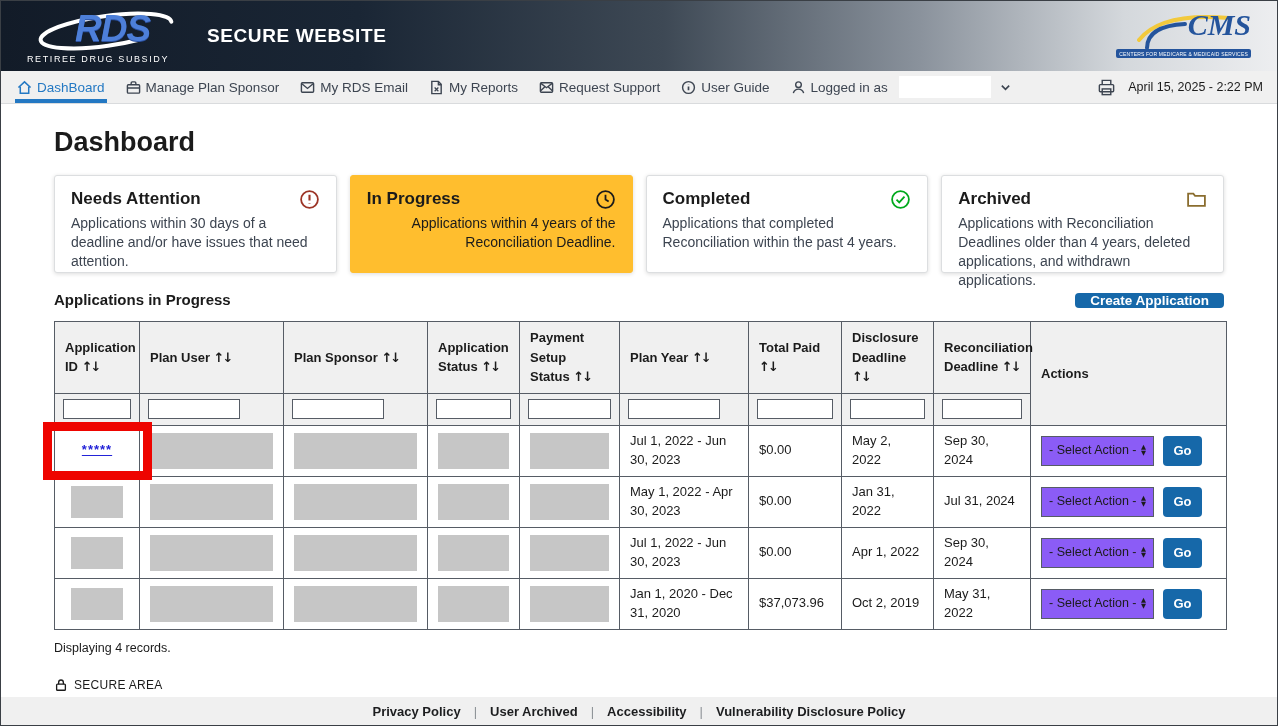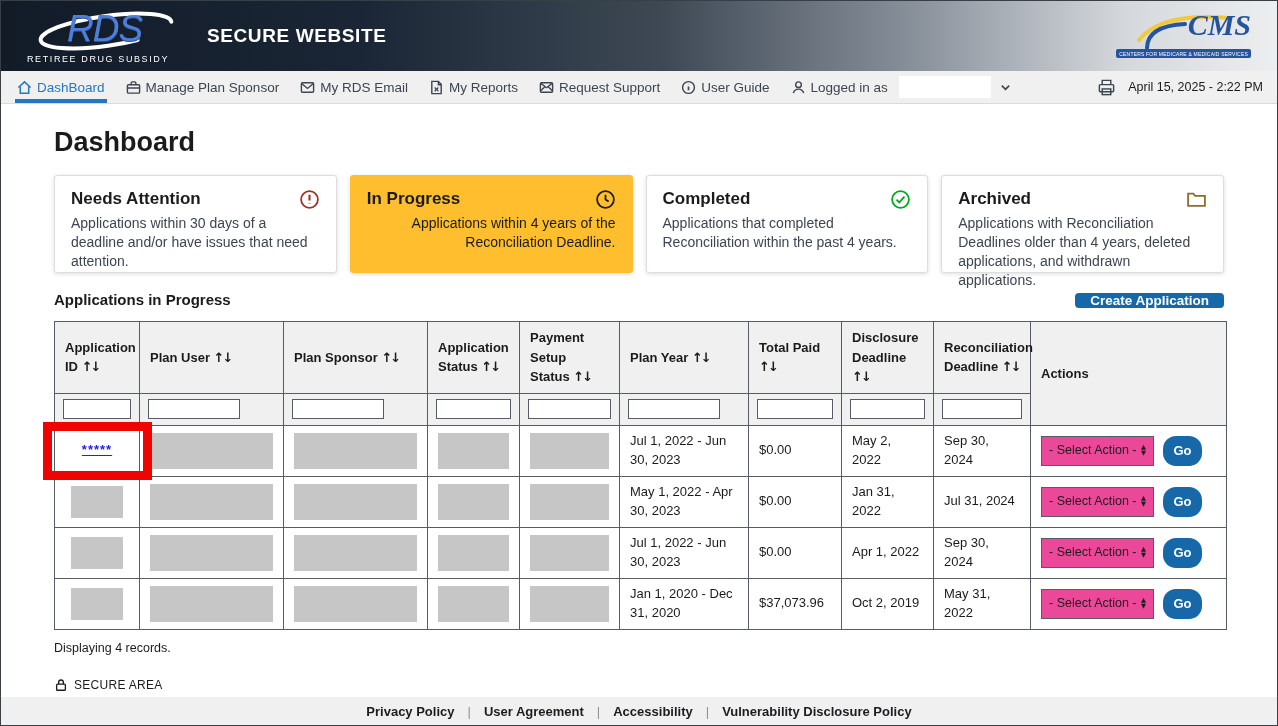--- a/index.html
+++ b/index.html
@@ -5,21 +5,21 @@
   * { margin:0; padding:0; box-sizing:border-box; }
   body { background:#888; font-family:"Liberation Sans",sans-serif; }
   .container{ width:1278px; height:726px; background:#fff; border:1px solid #3a3f45;
     display:flex; flex-direction:column; overflow:hidden; position:relative; }
 
   
   .banner{ height:70px; flex-shrink:0; display:flex; align-items:center; padding:0 26px;
     background:linear-gradient(90deg,#121b28 0%,#1a2635 28%,#3e4955 52%,#8a929c 72%,#d4d8dc 88%,#edeef0 100%); }
   .rds-logo{ position:relative; width:158px; height:56px; flex-shrink:0; }
   .rds-swoosh{ position:absolute; left:8px; top:2px; }
-  .rds-text{ position:absolute; left:40px; top:2px; font-size:37px; font-weight:normal; font-style:italic;
+  .rds-text{ position:absolute; left:48px; top:2px; font-size:37px; font-weight:bold; font-style:italic;
     color:#4d7fd9; text-shadow:0 1px 0 #2a4f9e; letter-spacing:-1px; line-height:1; }
   .rds-tag{ position:absolute; left:0; bottom:0; color:#fff; font-size:9px; letter-spacing:1.6px; white-space:nowrap; }
   .site-title{ color:#fff; font-weight:bold; font-size:19px; letter-spacing:.6px; margin-left:22px; }
   .cms-logo{ margin-left:auto; position:relative; width:118px; height:52px; }
 
   
   .nav{ height:33px; flex-shrink:0; background:#f0f0f0; border-bottom:1px solid #d9dbdd;
     display:flex; align-items:stretch; padding:0 14px; font-size:13.5px; color:#3d4551; }
   .nav-item{ display:flex; align-items:center; gap:5px; padding:0 2px; margin-right:17px;
     border-bottom:4px solid transparent; padding-top:4px; cursor:pointer; white-space:nowrap; }
@@ -55,25 +55,25 @@
   .filter-input{ width:100%; max-width:92px; height:20px; border:1px solid #565c65; background:#fff; }
   tbody td{ background:#fff; padding:6px 10px; height:51px; vertical-align:middle; line-height:1.45; }
   .redact{ background:#c6c6c6; height:36px; width:100%; }
   .redact.small{ width:52px; height:32px; }
   .id-cell{ position:relative; text-align:center; }
   .red-box{ position:absolute; left:-12px; top:-4px; right:-13px; bottom:-4px;
     border:9px solid #ee0400; pointer-events:none; z-index:4; }
   .app-link{ color:#2323d8; font-weight:bold; letter-spacing:1px; text-decoration:underline; font-size:13px; }
   .actions-cell{ }
   .actions-inner{ display:flex; align-items:center; gap:9px; }
-  .select{ width:113px; height:30px; border:1px solid #565c65; background:#ec4899; display:flex;
+  .select{ width:113px; height:30px; border:1px solid #565c65; background:#8b5cf6; display:flex;
     align-items:center; justify-content:space-between; padding:0 7px; font-size:12.5px; cursor:pointer; }
   .spinner{ display:flex; flex-direction:column; font-size:6.5px; line-height:5.5px; color:#1b1b1b;
     font-family:"DejaVu Sans",sans-serif; }
-  .go-btn{ height:30px; min-width:39px; background:#1668a9; color:#fff; border:none; border-radius:13px;
+  .go-btn{ height:30px; min-width:39px; background:#1668a9; color:#fff; border:none; border-radius:4px;
     font-weight:bold; font-size:13px; cursor:pointer; font-family:inherit; }
 
   .records{ font-size:12.5px; margin-top:11px; color:#1b1b1b; }
   .secure{ display:flex; align-items:center; gap:6px; margin-top:23px; font-size:12px; color:#1b1b1b; letter-spacing:.3px; }
 
   
   .footer{ height:28px; flex-shrink:0; background:#f0f0f0; display:flex; align-items:center;
     justify-content:center; gap:13px; font-size:13px; font-weight:bold; color:#1c1d1f; }
   .footer .sep{ color:#8d9297; font-weight:normal; }
   .footer a{ color:#1c1d1f; text-decoration:none; cursor:pointer; }
@@ -404,20 +404,20 @@
           <rect x="3" y="7" width="10" height="7" rx="1"></rect>
           <path d="M5.3 7V5a2.7 2.7 0 015.4 0v2"></path>
         </svg>
       <span>SECURE AREA</span>
     </div>
   </div>
 
   <div class="footer">
     <a>Privacy Policy</a>
     <span class="sep">|</span>
-    <a>User Agreement</a>
+    <a>User Archived</a>
     <span class="sep">|</span>
     <a>Accessibility</a>
     <span class="sep">|</span>
     <a>Vulnerability Disclosure Policy</a>
   </div>
 
 </div>
 
 </body></html>

